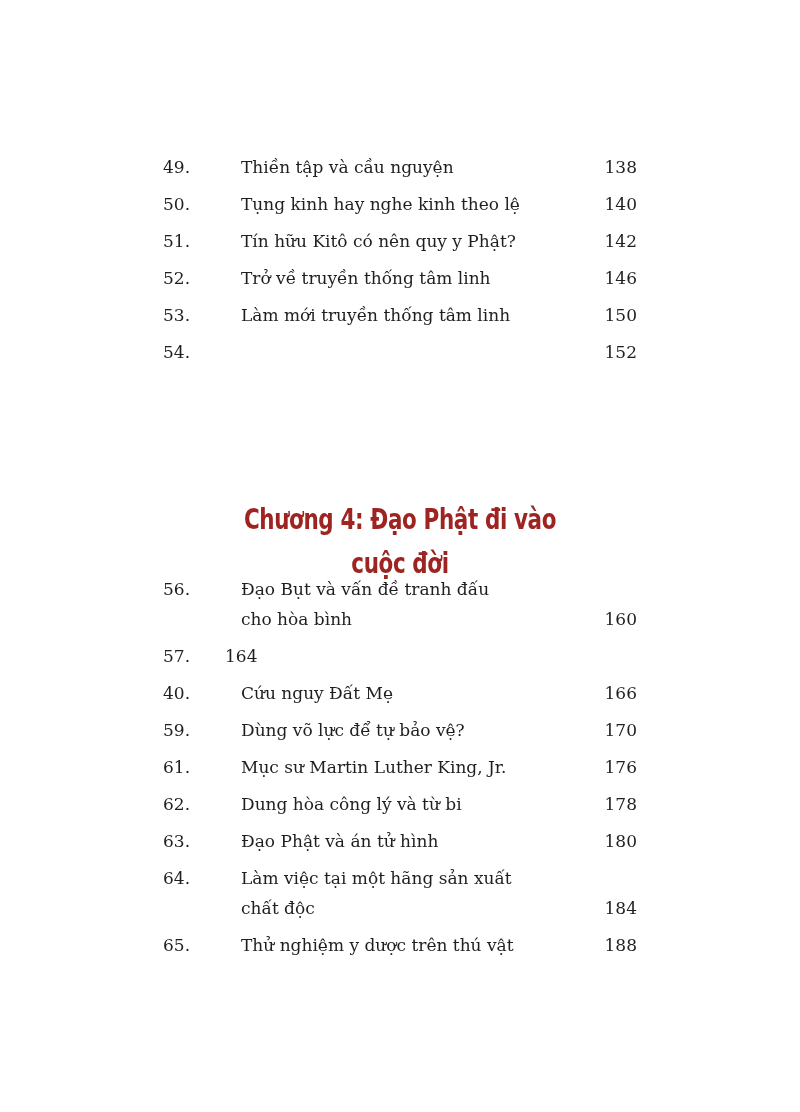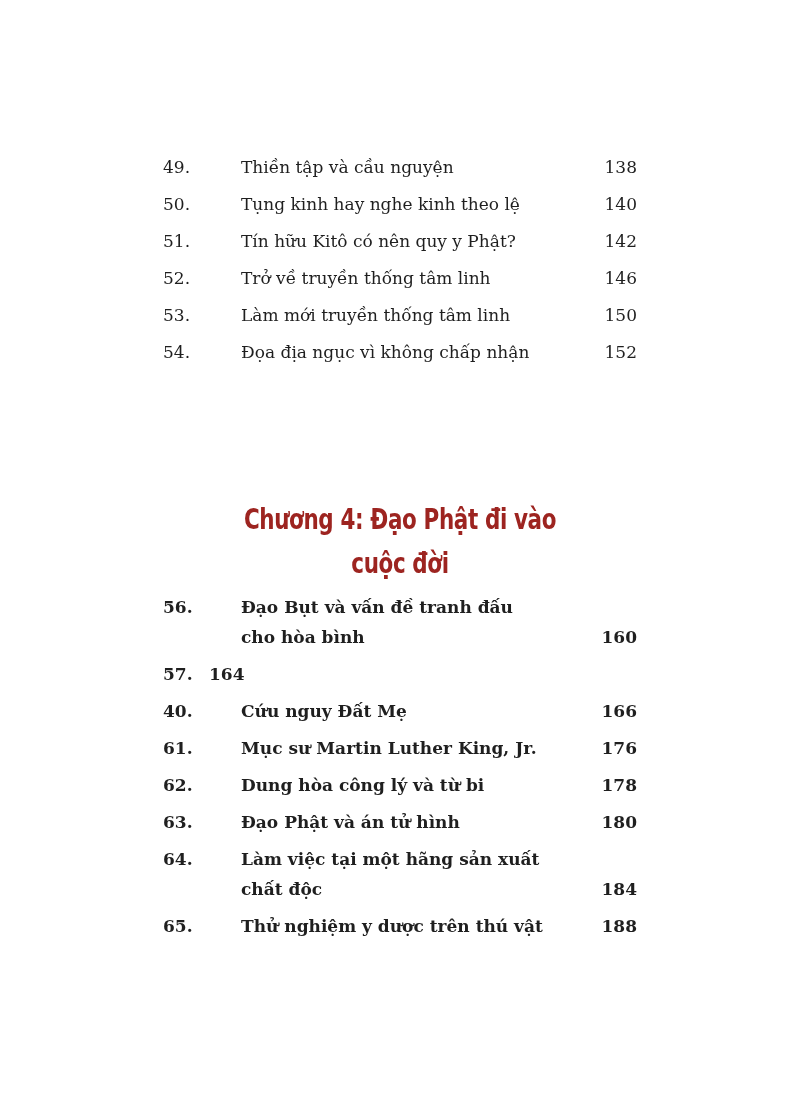--- a/index.html
+++ b/index.html
@@ -14,21 +14,21 @@
     width: 800px; height: 1112px;
     background: #ffffff;
     color: #1f1f1f;
   }
   .toc-section {
     position: absolute;
     left: 163px;
     width: 474px;
   }
   .section-0 { top: 152px; }
-  .section-1 { top: 592px; font-weight: bold; }
+  .section-1 { top: 574px; }
   .toc-row {
     display: flex;
     align-items: flex-end;
     margin-bottom: 7px;
     font-size: 17px;
     line-height: 30px;
   }
   .toc-row .num {
     width: 42px;
     flex: 0 0 42px;
@@ -38,21 +38,21 @@
   .toc-row .title {
     flex: 1 1 auto;
     min-width: 0;
   }
   .toc-row .title .line {
     display: block;
     white-space: nowrap;
     margin-left: 36px;
   }
   .toc-row .pg {
-    margin-left: 4px;
+    margin-left: 20px;
     white-space: nowrap;
     text-align: right;
   }
   .chapter-heading {
     position: absolute;
     top: 497px;
     left: 163px;
     width: 474px;
     text-align: center;
     font-family: "DejaVu Sans", sans-serif;
@@ -100,21 +100,20 @@
       <div class="toc-row">
         <span class="num">53.</span>
         <span class="title">
           <span class="line">Làm mới truyền thống tâm linh</span>
         </span>
         <span class="pg">150</span>
       </div>
       <div class="toc-row">
         <span class="num">54.</span>
         <span class="title">
-          <span class="line">Đọa địa ngục vì không chấp nhận</span>
         </span>
         <span class="pg">152</span>
       </div>
     </section>
 
   <h2 class="chapter-heading" style="color: rgb(157, 36, 32);">Chương 4: Đạo Phật đi vào cuộc đời</h2>
 
   <section class="toc-section section-1">
       <div class="toc-row">
         <span class="num">56.</span>
@@ -127,20 +126,27 @@
       <div class="toc-row">
         <span class="num">57.</span>
         <span class="pg">164</span>
       </div>
       <div class="toc-row">
         <span class="num">40.</span>
         <span class="title">
           <span class="line">Cứu nguy Đất Mẹ</span>
         </span>
         <span class="pg">166</span>
+      </div>
+      <div class="toc-row">
+        <span class="num">59.</span>
+        <span class="title">
+          <span class="line">Dùng võ lực để tự bảo vệ?</span>
+        </span>
+        <span class="pg">170</span>
       </div>
       <div class="toc-row">
         <span class="num">61.</span>
         <span class="title">
           <span class="line">Mục sư Martin Luther King, Jr.</span>
         </span>
         <span class="pg">176</span>
       </div>
       <div class="toc-row">
         <span class="num">62.</span>

